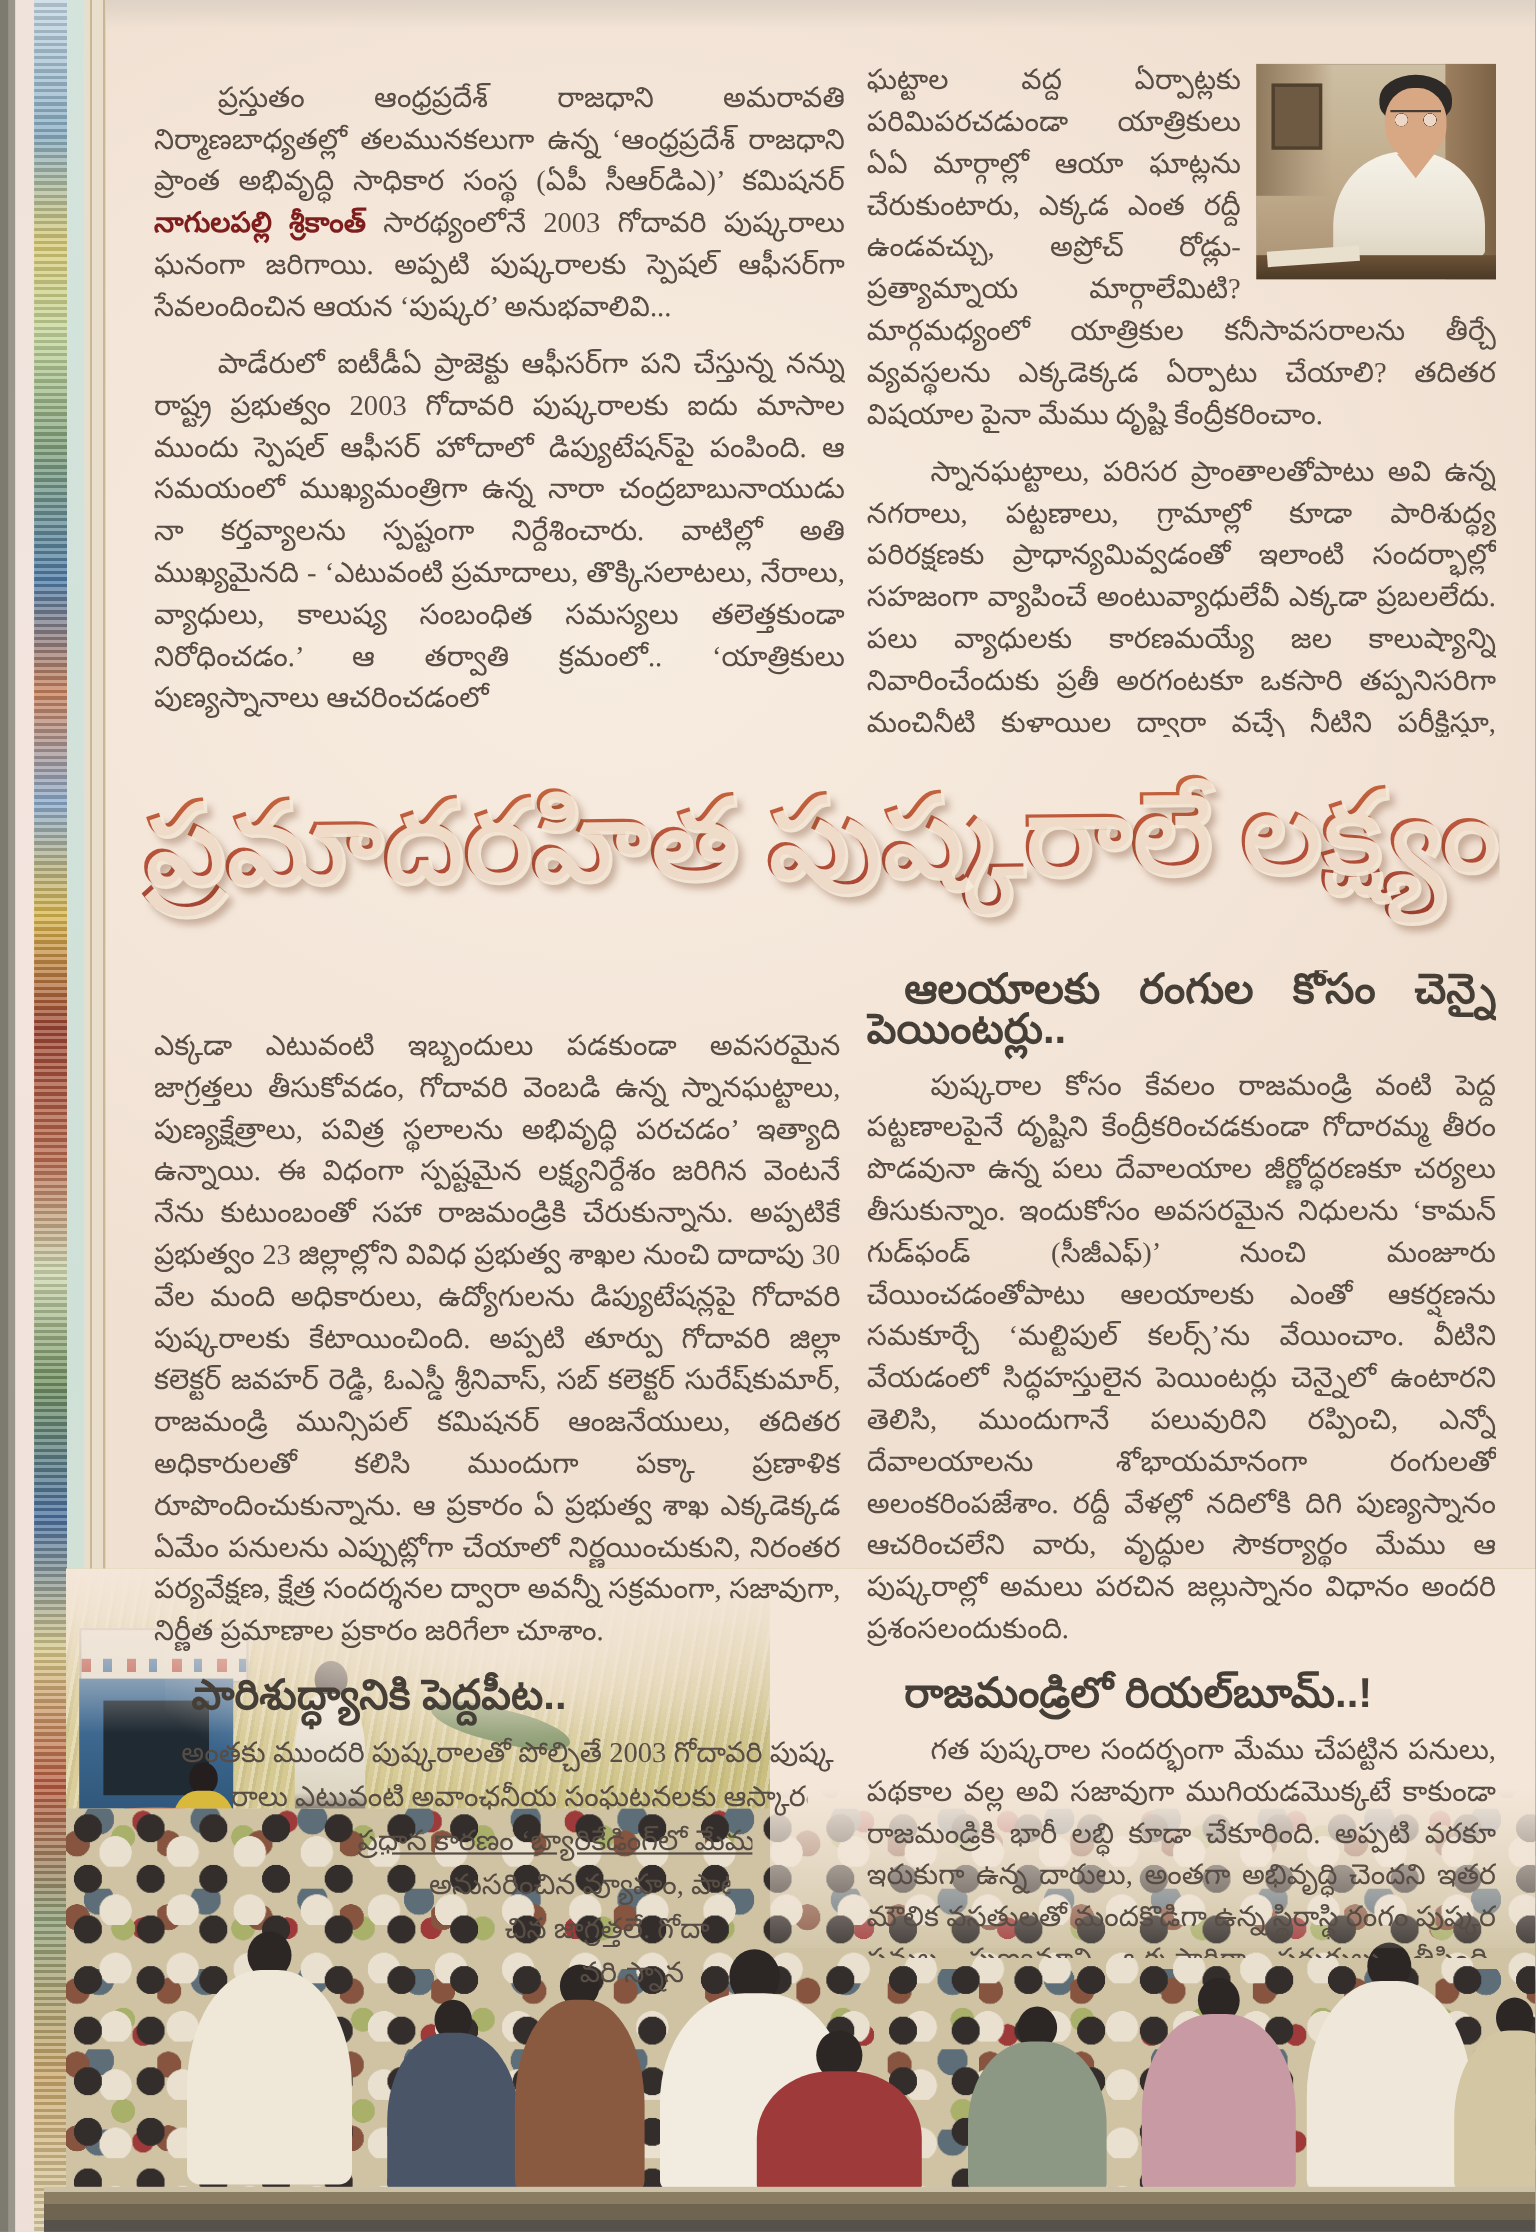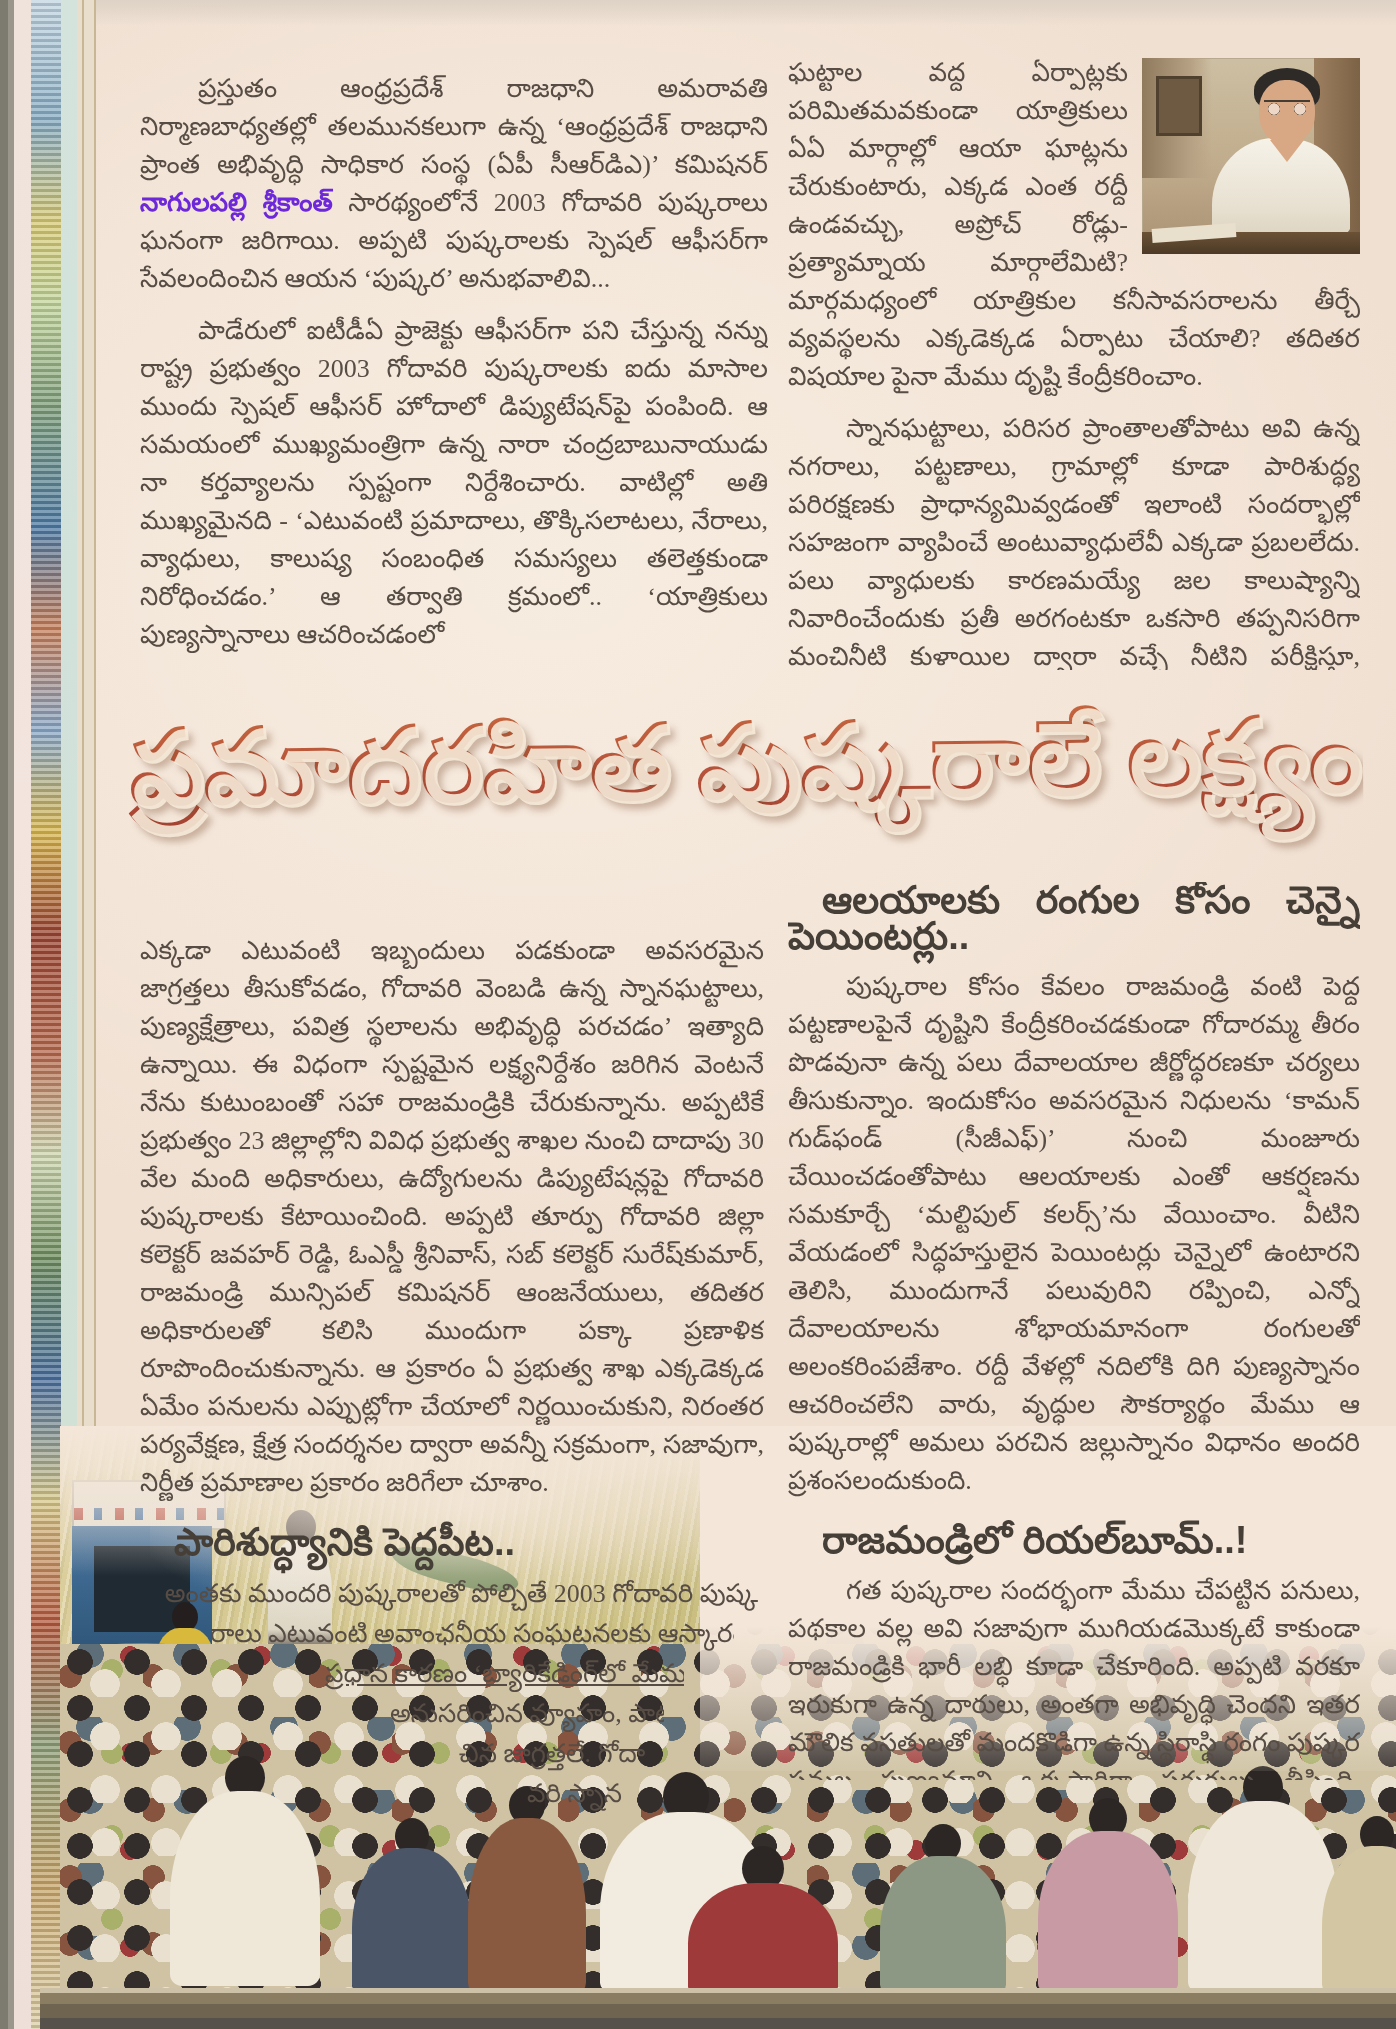--- a/index.html
+++ b/index.html
@@ -22,21 +22,21 @@
     background:radial-gradient(ellipse 900px 700px at 35% 28%,#f7ece0 0%,#f4e7da 55%,#f0e0d2 100%);}
   .page:before{content:"";position:absolute;left:0;right:0;top:0;height:26px;
     background:linear-gradient(180deg,#ddd2c5,rgba(221,210,197,0));}
   
   .bottom-edge{position:absolute;left:40px;right:0;top:1988px;height:41px;
     background:linear-gradient(180deg,#cdc1a8 0 5px,#8a7d62 5px 16px,#6e6450 16px 30px,#56514a 30px 41px);}
   
   .col{position:absolute;color:#574d44;font-size:26px;line-height:38px;
     text-align:justify;overflow:hidden;}
   .col p{margin:0 0 14px 0;text-indent:58px;}
-  .accent{color:#6d28d9;font-weight:bold;}
+  .accent{color:#7f1d1d;font-weight:bold;}
   .subhead{font-weight:bold;color:#463f37;font-size:38px;line-height:36px;
     text-indent:34px;margin:22px 0 14px 0;font-family:"Liberation Sans","DejaVu Sans",sans-serif;}
   
   .headline{position:absolute;left:128px;top:662px;width:1235px;height:215px;
     font-size:104px;line-height:200px;text-align:center;white-space:nowrap;
     font-weight:bold;color:#b5503a;transform:rotate(-0.6deg);
     background:linear-gradient(180deg,#cd7040 5%,#b5503a 55%,#93372c 95%);
     -webkit-background-clip:text;background-clip:text;-webkit-text-fill-color:transparent;
     text-shadow:3px 3px 0 rgba(246,234,216,.9),7px 8px 7px rgba(120,70,40,.35);
     overflow:hidden;}
@@ -147,21 +147,21 @@
       <div class="p-frame"></div>
       <div class="p-door"></div>
       <div class="p-shirt"></div>
       <div class="p-hair"></div>
       <div class="p-face"></div>
       <div class="p-glass"></div>
       <div class="p-collar"></div>
       <div class="p-desk"></div>
       <div class="p-paper"></div>
     </div>
-    <p style="text-indent:0;">ఘట్టాల వద్ద ఏర్పాట్లకు పరిమితమవకుండా యాత్రికులు ఏఏ మార్గాల్లో ఆయా ఘాట్లను చేరుకుంటారు, ఎక్కడ ఎంత రద్దీ ఉండవచ్చు, అప్రోచ్ రోడ్లు- ప్రత్యామ్నాయ మార్గాలేమిటి? మార్గమధ్యంలో యాత్రికుల కనీసావసరాలను తీర్చే వ్యవస్థలను ఎక్కడెక్కడ ఏర్పాటు చేయాలి? తదితర విషయాల పైనా మేము దృష్టి కేంద్రీకరించాం.</p>
+    <p style="text-indent:0;">ఘట్టాల వద్ద ఏర్పాట్లకు పరిమిపరచడుండా యాత్రికులు ఏఏ మార్గాల్లో ఆయా ఘాట్లను చేరుకుంటారు, ఎక్కడ ఎంత రద్దీ ఉండవచ్చు, అప్రోచ్ రోడ్లు- ప్రత్యామ్నాయ మార్గాలేమిటి? మార్గమధ్యంలో యాత్రికుల కనీసావసరాలను తీర్చే వ్యవస్థలను ఎక్కడెక్కడ ఏర్పాటు చేయాలి? తదితర విషయాల పైనా మేము దృష్టి కేంద్రీకరించాం.</p>
     <p>స్నానఘట్టాలు, పరిసర ప్రాంతాలతోపాటు అవి ఉన్న నగరాలు, పట్టణాలు, గ్రామాల్లో కూడా పారిశుద్ధ్య పరిరక్షణకు ప్రాధాన్యమివ్వడంతో ఇలాంటి సందర్భాల్లో సహజంగా వ్యాపించే అంటువ్యాధులేవీ ఎక్కడా ప్రబలలేదు. పలు వ్యాధులకు కారణమయ్యే జల కాలుష్యాన్ని నివారించేందుకు ప్రతీ అరగంటకూ ఒకసారి తప్పనిసరిగా మంచినీటి కుళాయిల ద్వారా వచ్చే నీటిని పరీక్షిస్తూ, సురక్షితంగా ఉన్నాయో లేవో ఎప్పటికప్పుడు నిర్ధారించుకుంటూ వాటిని యాత్రికులకు సరఫరా చేశాం. ఈ విధంగా భద్రతకు, పారిశుద్ధ్యానికి పెద్ద పీట వేయడంతో ఎలాంటి అవాంఛనీయ సంఘటనలు జరగలేదు.</p>
   </div>
 
   <div class="headline">ప్రమాదరహిత పుష్కరాలే లక్ష్యం</div>
 
   <div class="ghat">
     <div class="ripples"></div>
     <div class="canopy-sign"></div>
     <div class="canopy-body"></div>
     <div class="canopy-dark"></div>

